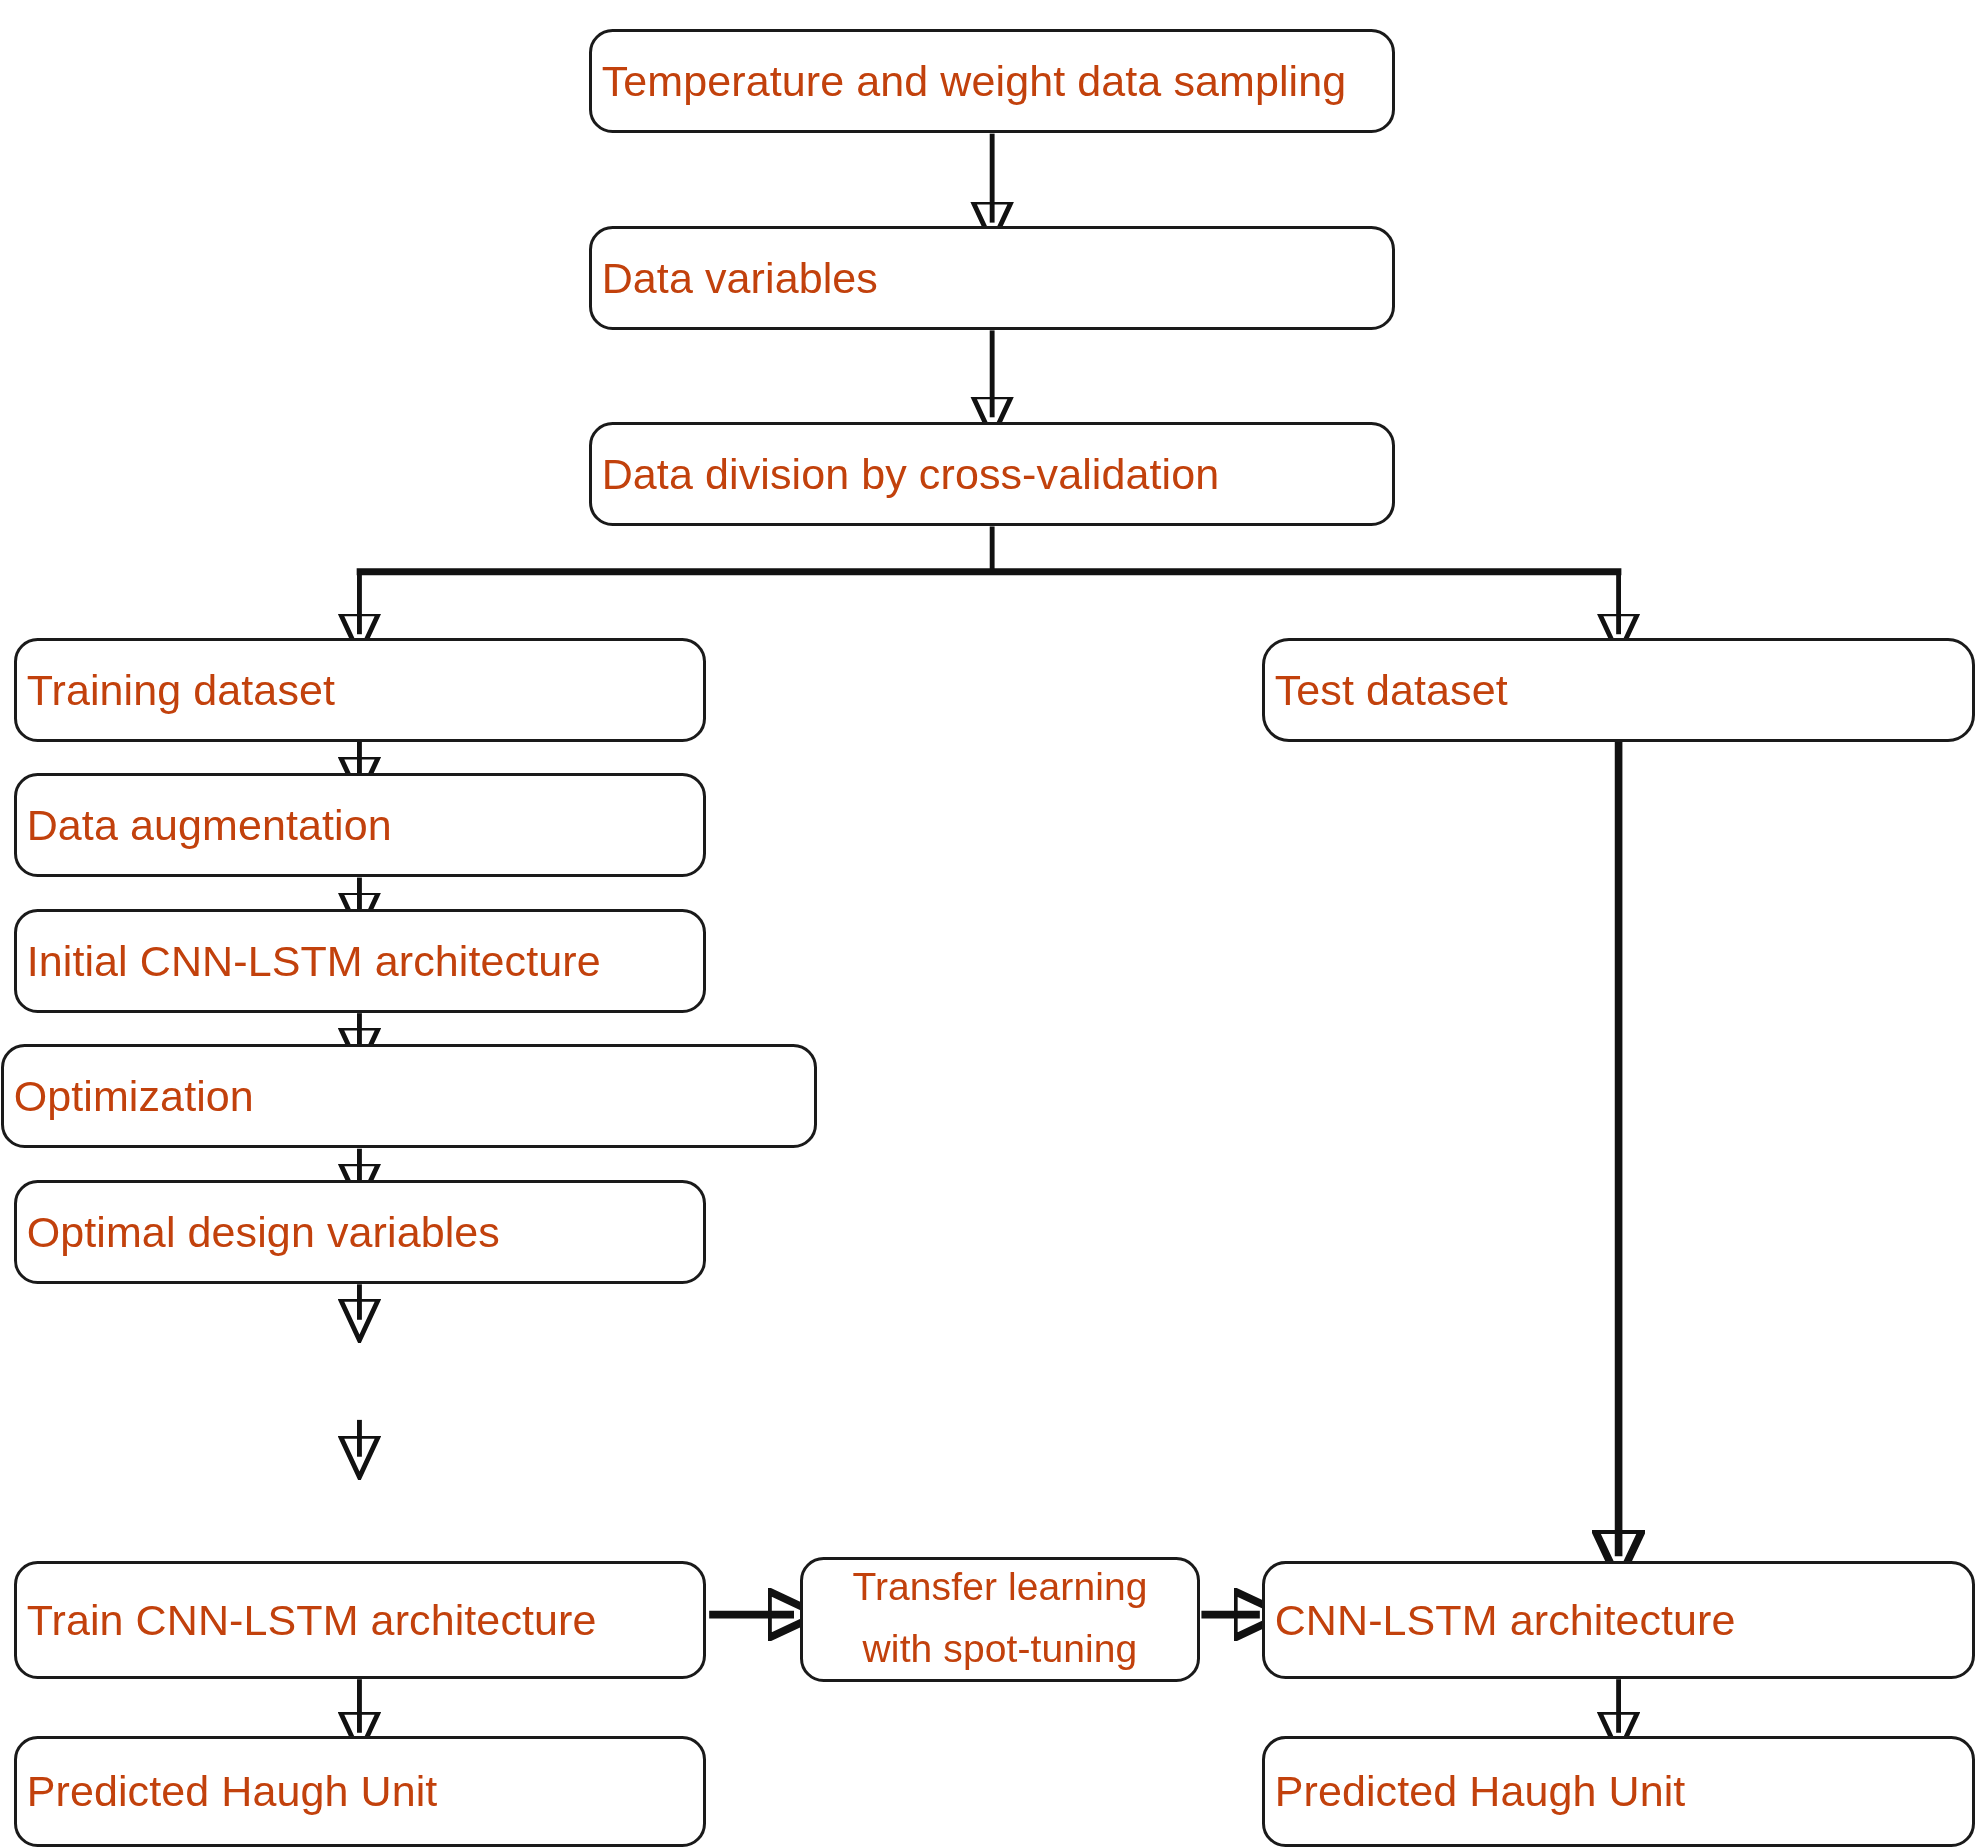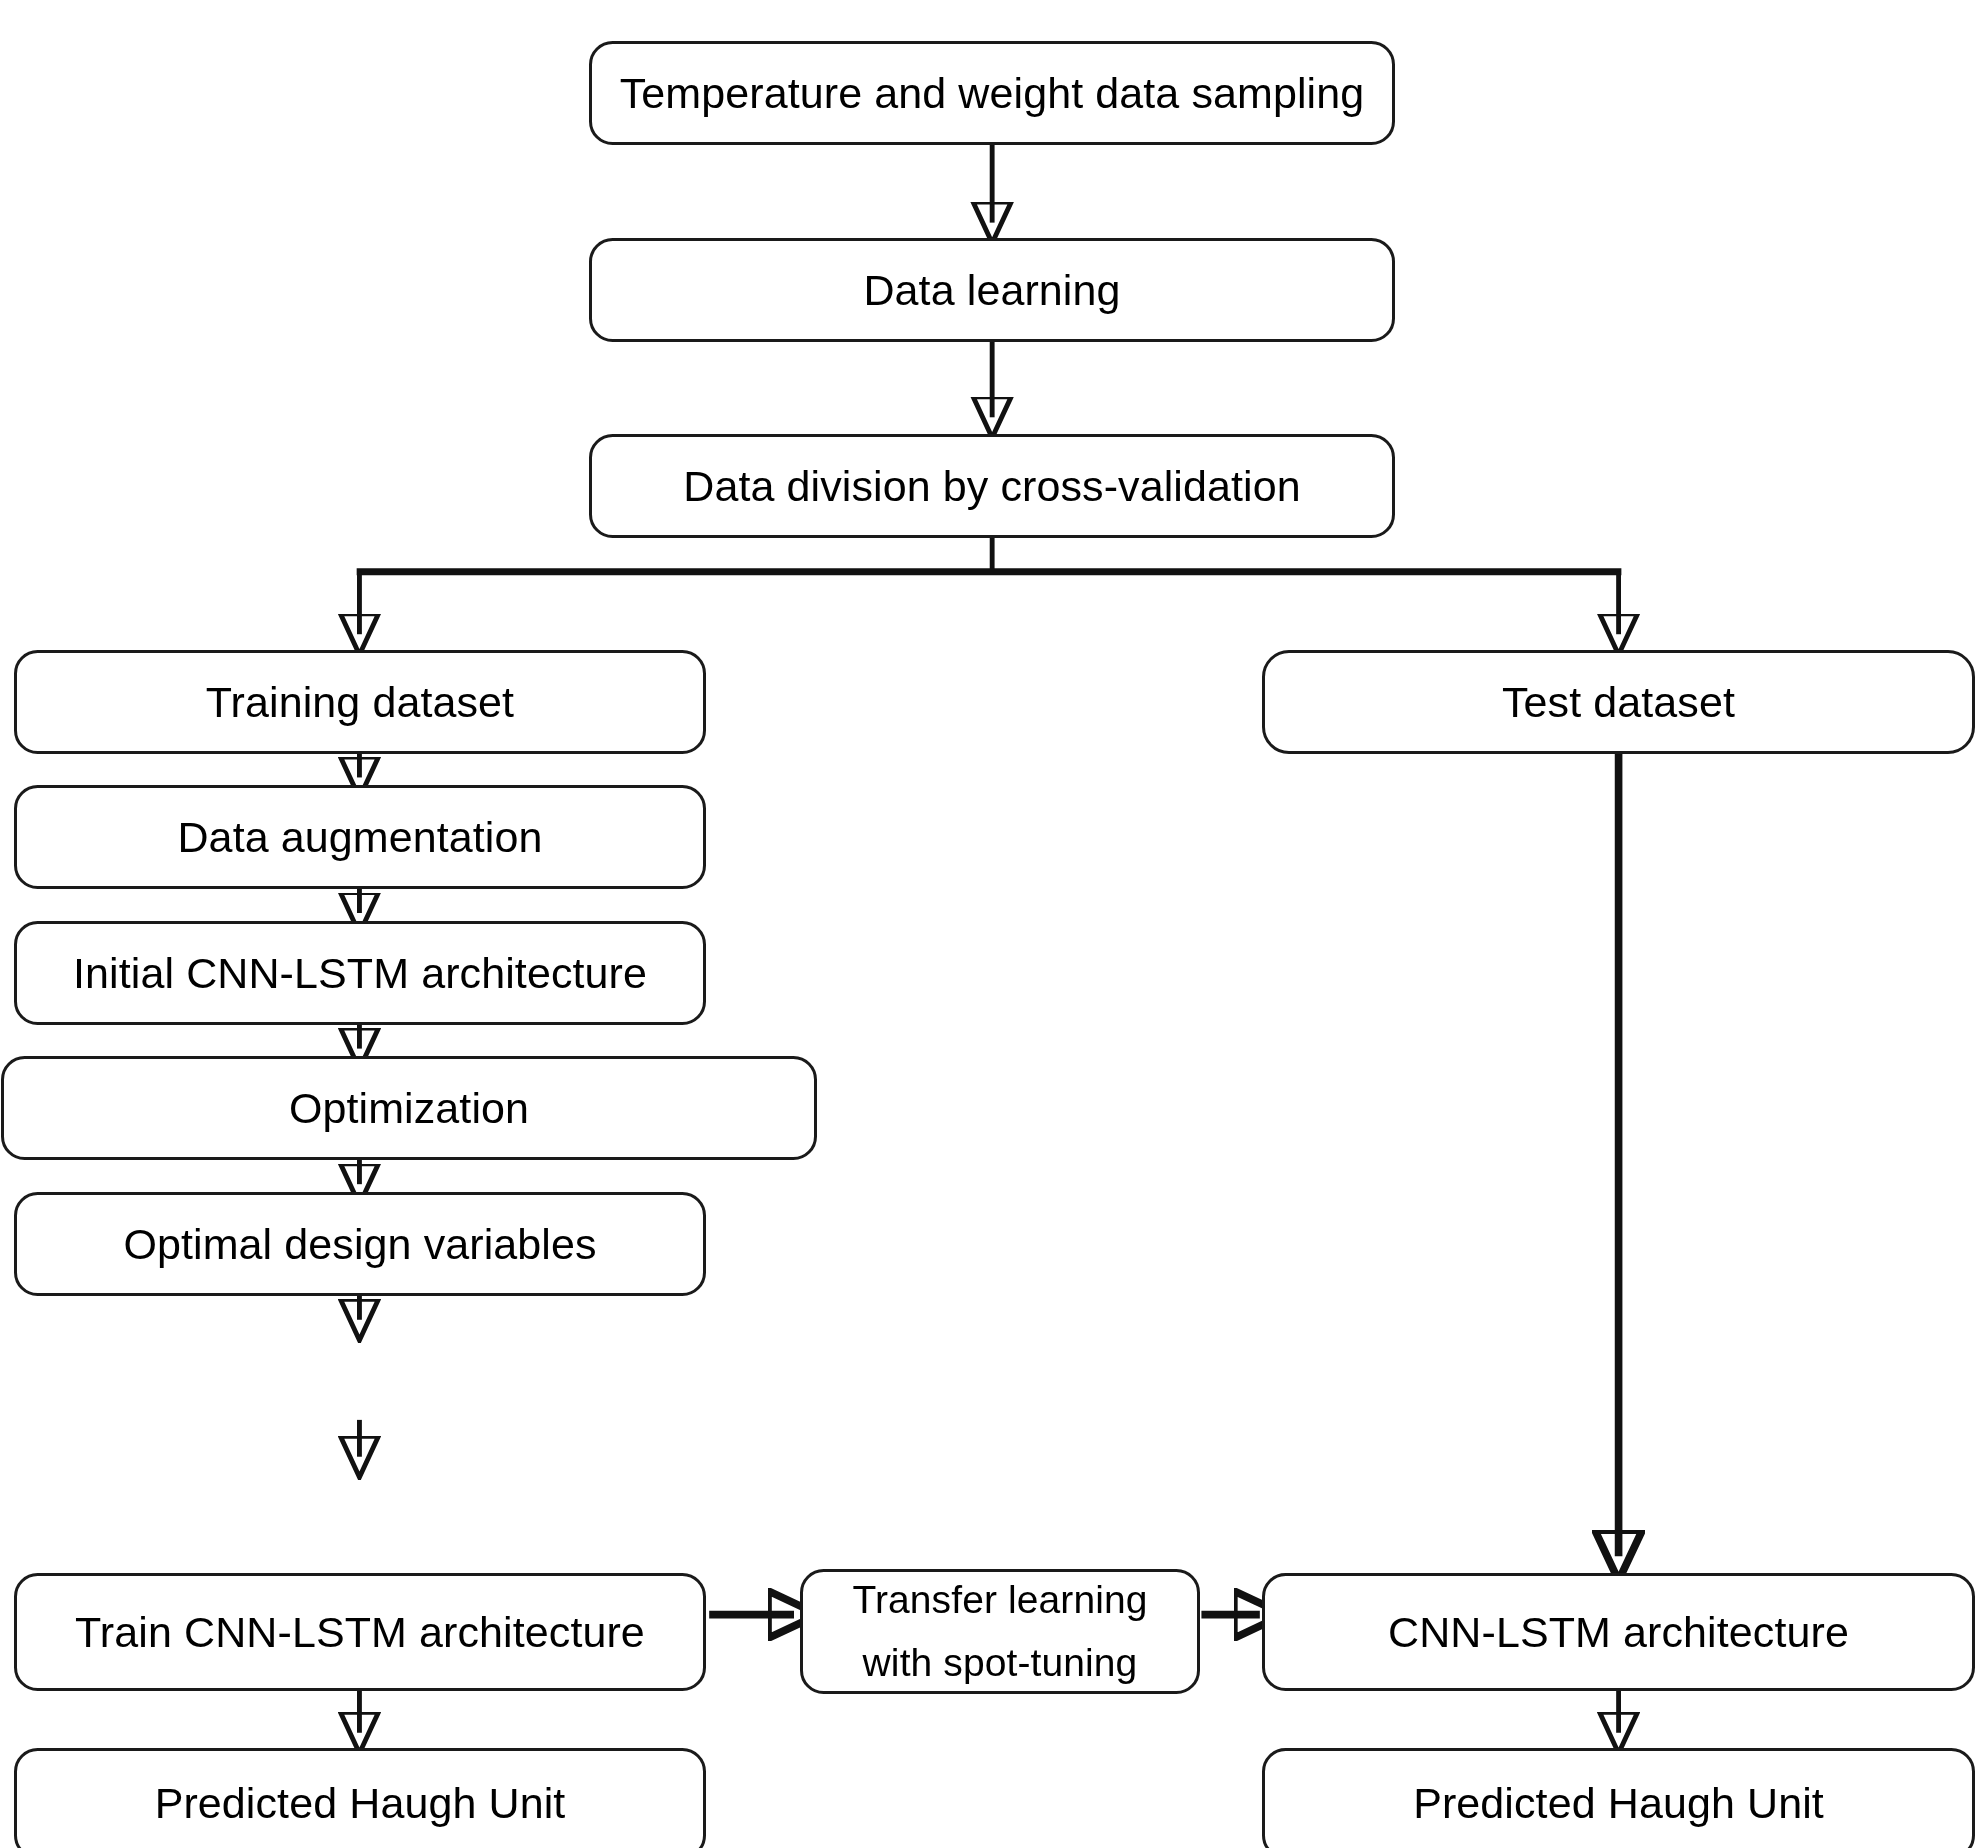--- a/index.html
+++ b/index.html
@@ -17,30 +17,29 @@
     overflow: hidden;
   }
   .node {
     position: absolute;
     box-sizing: border-box;
     background: #ffffff;
     border: 3.5px solid #1a1a1a;
     border-radius: 23.6px;
     display: flex;
     align-items: center;
-    justify-content: center;
+    justify-content: flex-start;
     text-align: center;
-    color: #000000;
+    color: #c2410c;
     font-size: 43px;
     line-height: 1.18;
     font-weight: 400;
     letter-spacing: 0.1px;
     padding: 2.8px 9.7px;
     z-index: 2;
-    margin-top: 12px;
   }
   .node.two-line {
     font-size: 39px;
     line-height: 1.22;
   }
   svg#edges {
     position: absolute;
     left: 0;
     top: 0;
     width: 1985px;
@@ -100,21 +99,21 @@
     <line x1="517" y1="2415" x2="517" y2="2492" stroke-width="7" marker-end="url(#arrowhead)"></line>
 
     <line x1="2328" y1="2415" x2="2328" y2="2492" stroke-width="7" marker-end="url(#arrowhead)"></line>
   </svg>
 
   <div class="node" style="left:589px; top:29px; width:806px; height:104px;">
     <span>Temperature and weight data sampling</span>
   </div>
 
   <div class="node" style="left:589px; top:226px; width:806px; height:104px;">
-    <span>Data learning</span>
+    <span>Data variables</span>
   </div>
 
   <div class="node" style="left:14px; top:638px; width:692px; height:104px;">
     <span>Training dataset</span>
   </div>
 
   <div class="node" style="left:589px; top:422px; width:806px; height:104px;">
     <span>Data division by cross-validation</span>
   </div>
 

